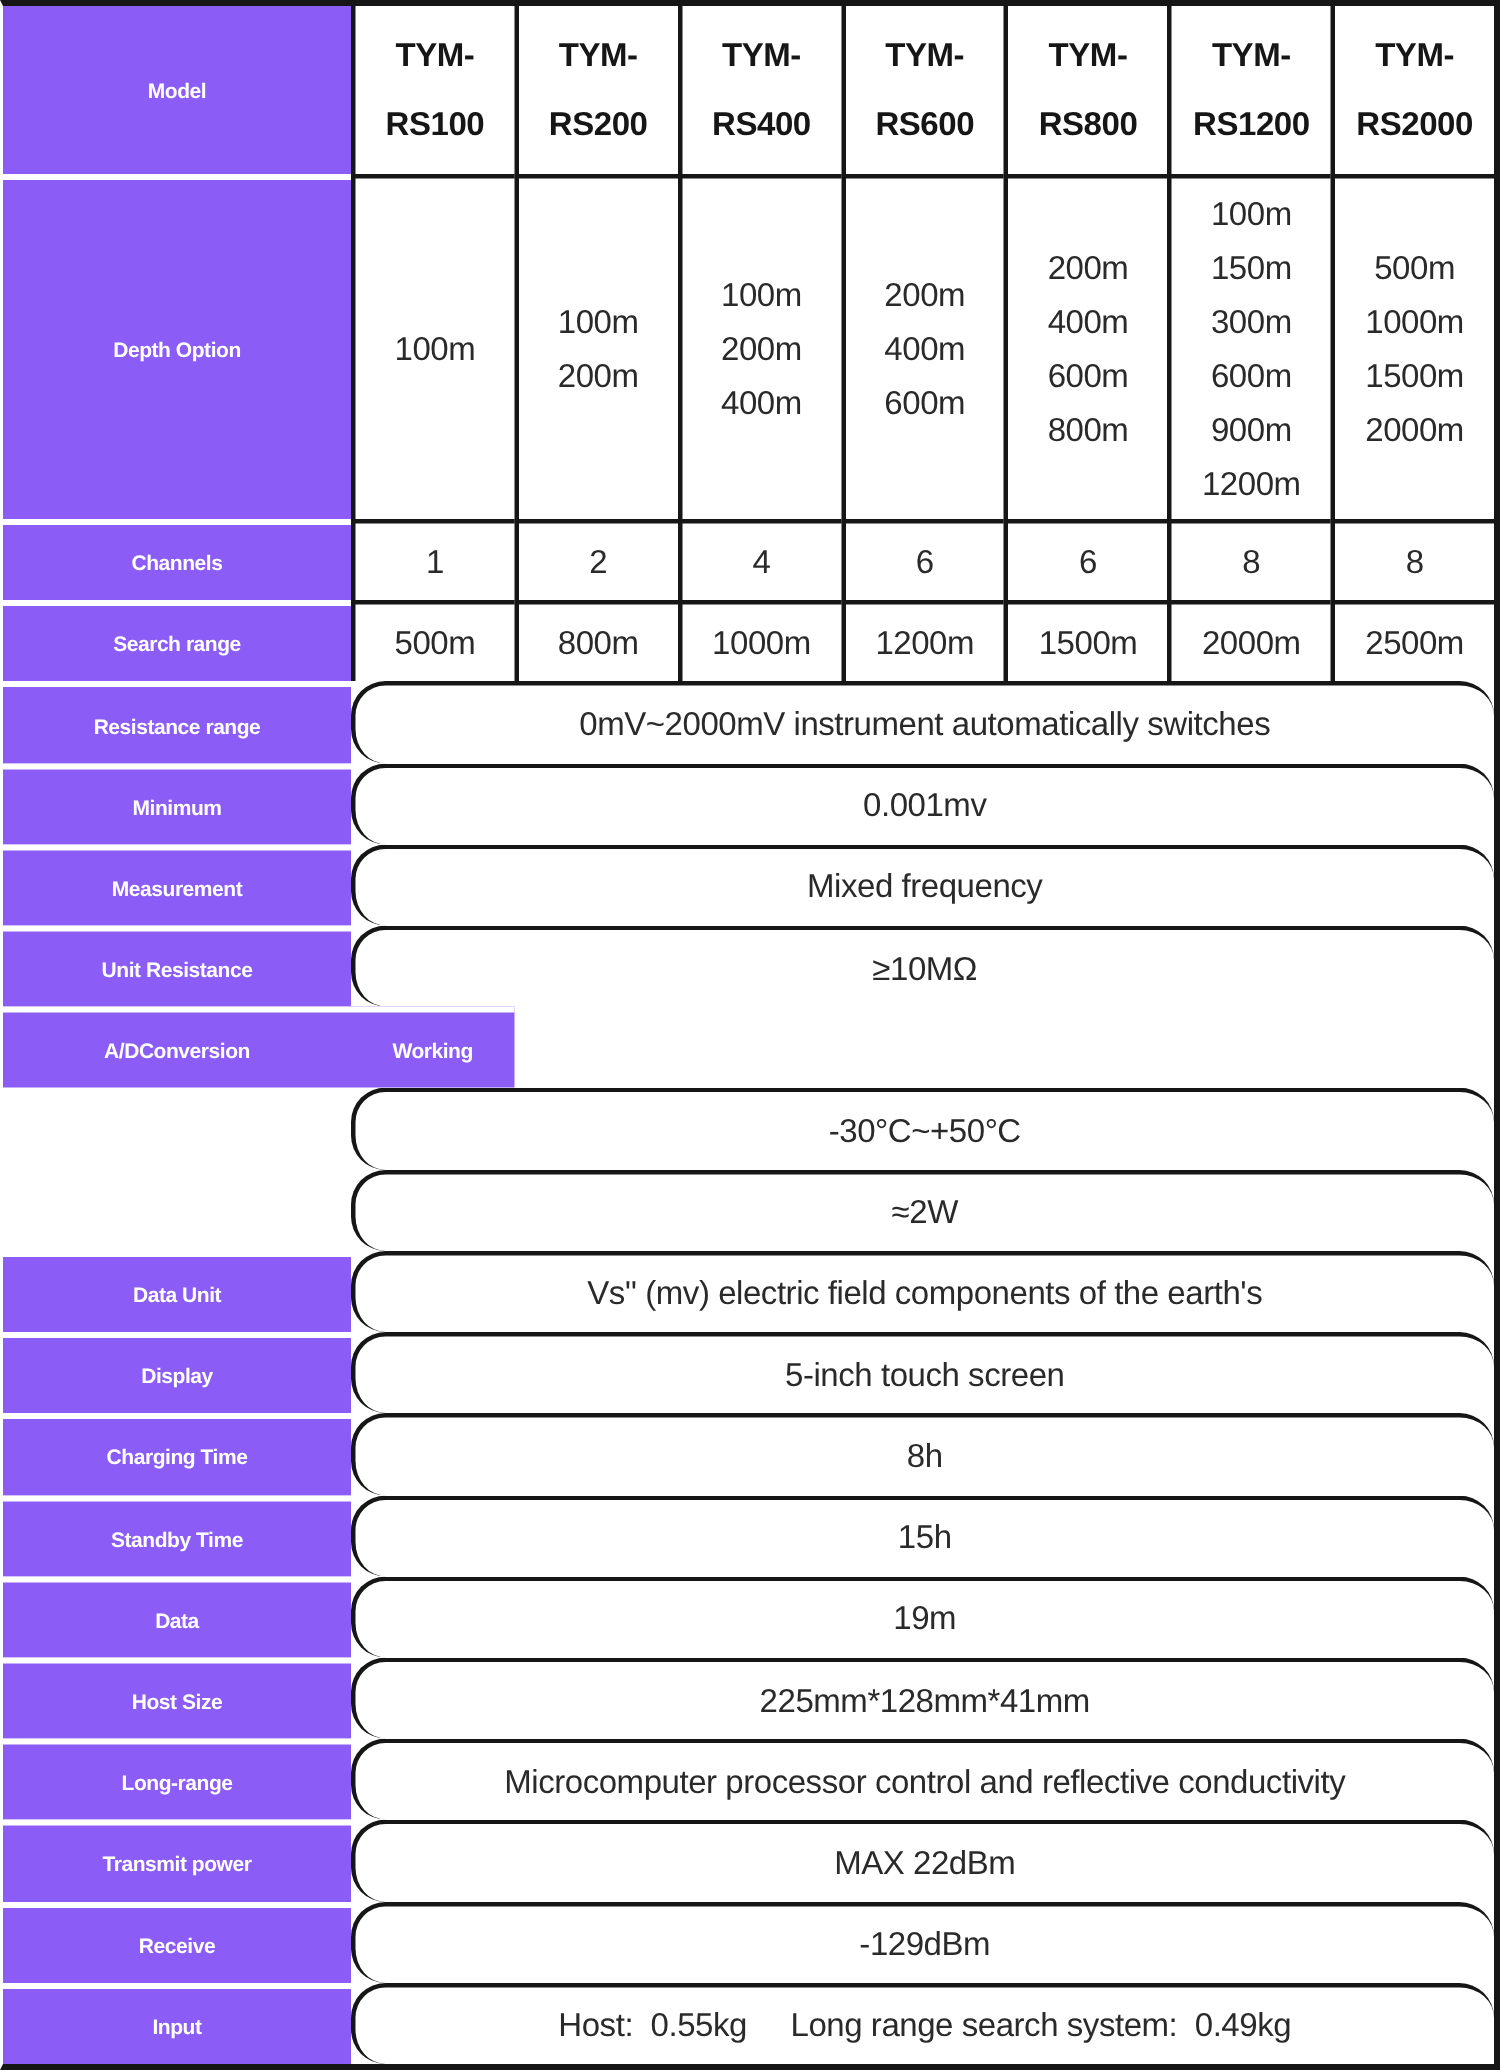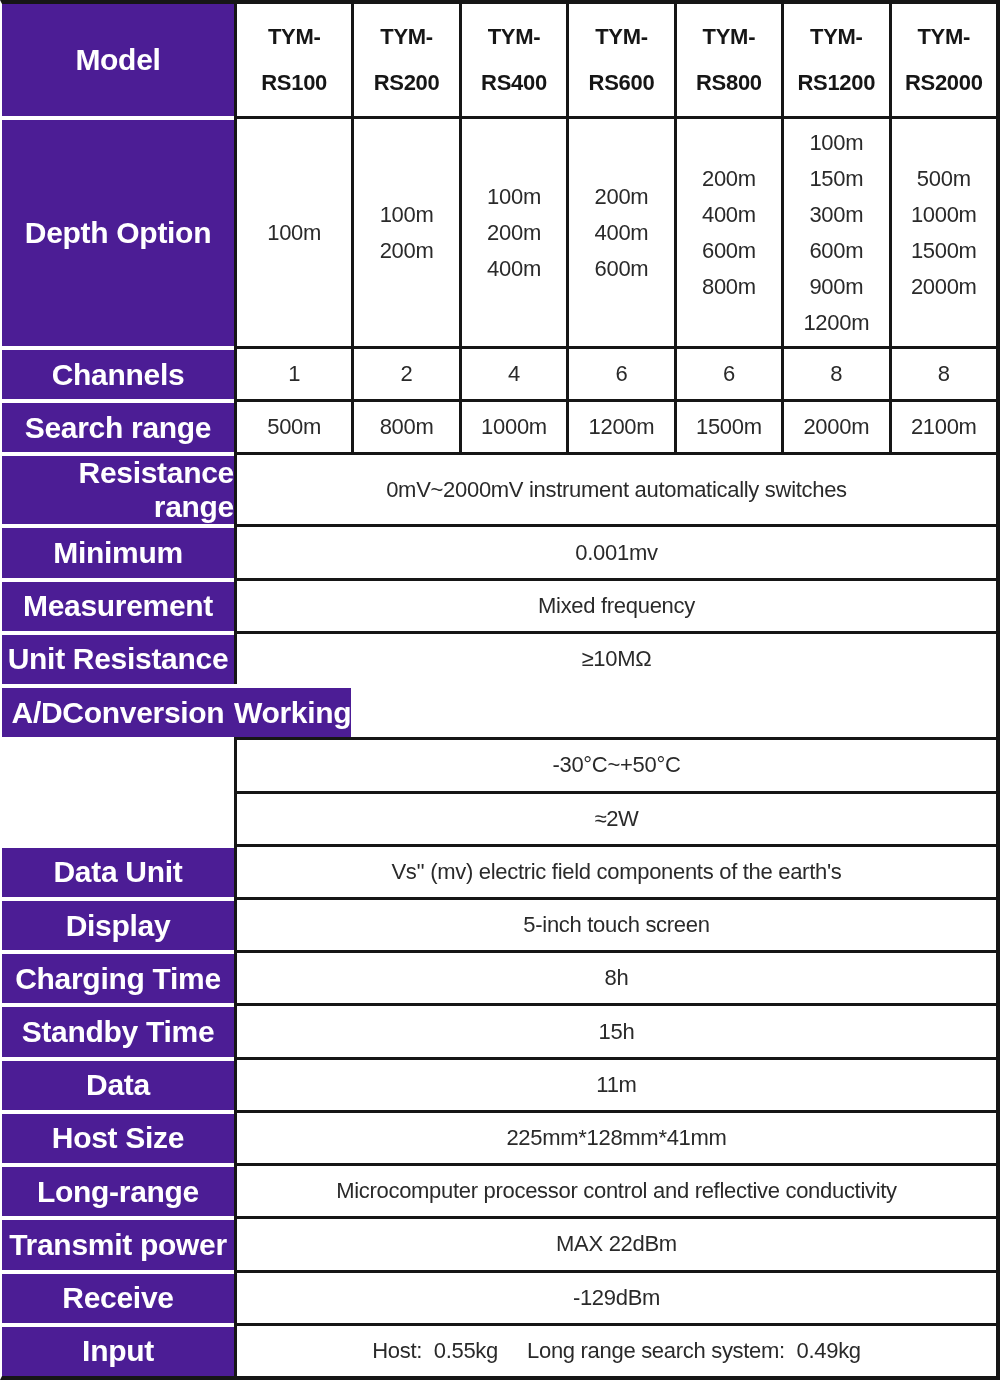--- a/index.html
+++ b/index.html
@@ -14,27 +14,27 @@
     display: grid;
     grid-template-columns: 232px repeat(7, 1fr);
     grid-template-rows: 112px 230px repeat(19, 1fr);
     border-top: 4px solid #161616;
     border-bottom: 4px solid #161616;
     border-right: 4px solid #161616;
     border-left: 2px solid #ffffff;
   }
   
   .lbl {
-    background: #4c1d95;
+    background: #8b5cf6;
     color: #ffffff;
     font-weight: bold;
-    font-size: 30px;
+    font-size: 14px;
     letter-spacing: -0.3px;
     display: flex; align-items: center; justify-content: center;
-    text-align: right;
+    text-align: left;
     border-top: 4px solid #ffffff;
     white-space: pre-line;
   }
   .lbl.first { border-top: none; }
   
   .d {
     background: #ffffff;
     color: #2a2a2a;
     font-size: 22px;
     letter-spacing: -0.3px;
@@ -46,21 +46,21 @@
   }
   .hd {            
     border-top: none;
     font-weight: bold;
     color: #161616;
     line-height: 46px;
   }
   .depth { line-height: 36px; }
   .num  { }
   .span { grid-column: 2 / 9; }
-  .v    { white-space: pre-wrap; }
+  .v    { white-space: pre-wrap; border-radius: 23px; }
 </style>
 </head>
 <body>
 
 <div class="spec-table">
 
   <div class="lbl first">Model</div>
   <div class="d hd">TYM-
 RS100</div>
   <div class="d hd">TYM-
@@ -110,21 +110,21 @@
   <div class="d num">8</div>
   <div class="d num">8</div>
 
   <div class="lbl">Search range</div>
   <div class="d num">500m</div>
   <div class="d num">800m</div>
   <div class="d num">1000m</div>
   <div class="d num">1200m</div>
   <div class="d num">1500m</div>
   <div class="d num">2000m</div>
-  <div class="d num">2100m</div>
+  <div class="d num">2500m</div>
 
   <div class="lbl">Resistance range</div>
   <div class="d span v">0mV~2000mV instrument automatically switches</div>
 
   <div class="lbl">Minimum</div>
   <div class="d span v">0.001mv</div>
 
   <div class="lbl">Measurement</div>
   <div class="d span v">Mixed frequency</div>
 
@@ -144,21 +144,21 @@
   <div class="lbl">Display</div>
   <div class="d span v">5-inch touch screen</div>
 
   <div class="lbl">Charging Time</div>
   <div class="d span v">8h</div>
 
   <div class="lbl">Standby Time</div>
   <div class="d span v">15h</div>
 
   <div class="lbl">Data</div>
-  <div class="d span v">11m</div>
+  <div class="d span v">19m</div>
 
   <div class="lbl">Host Size</div>
   <div class="d span v">225mm*128mm*41mm</div>
 
   <div class="lbl">Long-range</div>
   <div class="d span v">Microcomputer processor control and reflective conductivity</div>
 
   <div class="lbl">Transmit power</div>
   <div class="d span v">MAX 22dBm</div>
 

